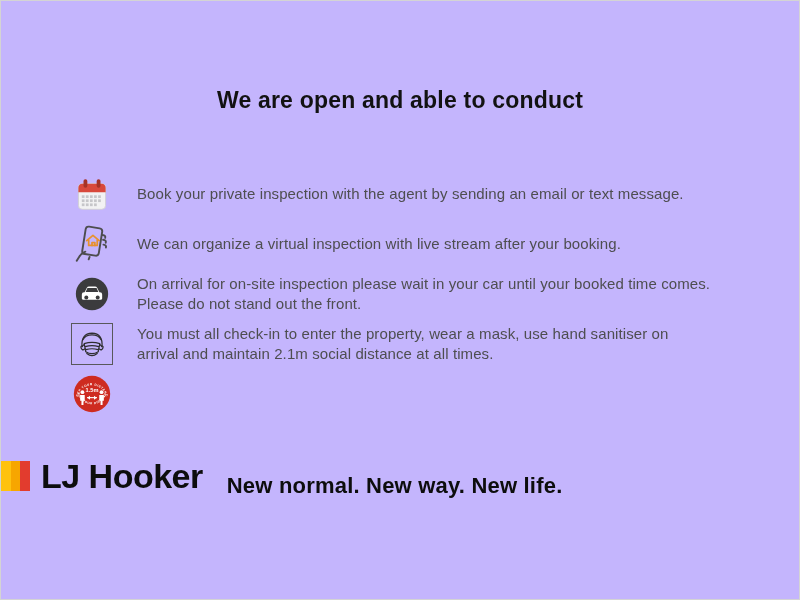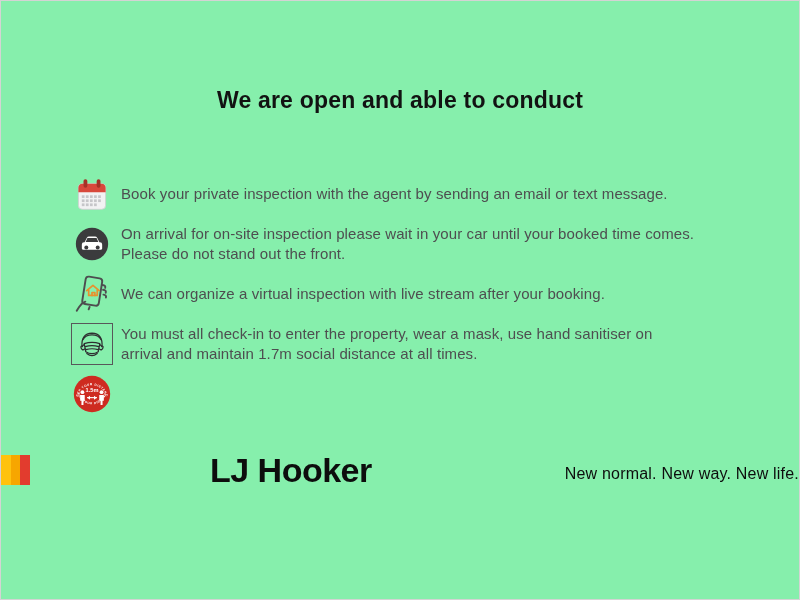--- a/index.html
+++ b/index.html
@@ -2,21 +2,21 @@
 <html><head>
 <meta charset="utf-8">
 <style>
   html, body { margin: 0; padding: 0; background: #ffffff; }
   * { box-sizing: border-box; }
 
   .page {
     position: relative;
     width: 800px;
     height: 600px;
-    background: #86efac;
+    background: #c4b5fd;
     border: 1px solid #d4d4d4;
     font-family: "Liberation Sans", "DejaVu Sans", sans-serif;
     overflow: hidden;
   }
 
   .title {
     position: absolute;
     top: 84px;
     left: 0;
     width: 100%;
@@ -50,35 +50,35 @@
     justify-content: center;
   }
 
   .ic svg { display: block; }
 
   .ic-mask-box {
     border: 1.5px solid #58585a;
   }
 
   .txt {
-    margin-left: 8px;
+    margin-left: 24px;
     font-size: 15px;
     line-height: 20.5px;
     color: #4e4e50;
     white-space: pre-line;
     letter-spacing: 0.1px;
   }
 
   .footer {
     position: absolute;
     left: 0;
     top: 452px;
     width: 100%;
     display: flex;
-    justify-content: space-between;
+    justify-content: flex-start;
     align-items: center;
   }
 
   .logo-mark {
     width: 29px;
     height: 30px;
     display: flex;
     flex: none;
   }
   .stripe { flex: 1; height: 100%; }
@@ -90,23 +90,23 @@
     margin-left: 11px;
     font-size: 34px;
     font-weight: bold;
     color: #0d0d0d;
     letter-spacing: -0.5px;
     line-height: 34px;
   }
 
   .tagline {
     margin-left: 24px;
-    margin-top: 8px;
-    font-size: 16px;
-    font-weight: normal;
+    margin-top: 20px;
+    font-size: 22px;
+    font-weight: bold;
     color: #0d0d0d;
     letter-spacing: 0.2px;
   }
 </style>
 </head>
 <body>
 
 <div class="page">
 
   <div class="title">
@@ -138,67 +138,67 @@
               <rect x="17.6" y="32.1" width="3.2" height="3.2"></rect>
               <rect x="22.4" y="32.1" width="3.2" height="3.2"></rect>
           </g>
         </svg>
       </span>
       <div class="txt">Book your private inspection with the agent by sending an email or text message.</div>
     </div>
 
     <div class="row">
       <span class="ic">
+        <svg width="42" height="42" viewBox="0 0 44 44" aria-hidden="true">
+          <g fill="none" stroke="#4d4d4f" stroke-width="2" stroke-linecap="round" stroke-linejoin="round">
+            <rect x="13.5" y="4.5" width="17.5" height="29" rx="3.2" transform="rotate(9 22 19)"></rect>
+            <path d="M19.5 35.5 l-1 2.5"></path>
+            <path d="M33 12.5 q3.6 0.3 2.8 3.1 M33.6 17.6 q3.6 0.3 2.8 3.1 M34 22.7 q3.4 0.3 2.6 3"></path>
+            <path d="M15 30 q-4 1.5 -6.5 5.5 l-2.5 4"></path>
+          </g>
+          <g fill="none" stroke="#e8912d" stroke-width="1.8" stroke-linecap="round" stroke-linejoin="round">
+            <path d="M16.5 18.5 l6.5-5.5 6.5 5.5"></path>
+            <path d="M18.5 18 v5.5 h9 v-5.5"></path>
+            <path d="M22 23.5 v-3 h3 v3"></path>
+          </g>
+        </svg>
+      </span>
+      <div class="txt">We can organize a virtual inspection with live stream after your booking.</div>
+    </div>
+
+    <div class="row">
+      <span class="ic">
         <svg width="38" height="38" viewBox="0 0 40 40" aria-hidden="true">
           <circle cx="20" cy="20" r="17" fill="#3b3b3d"></circle>
           <path d="M10.5 26 q-1.2 0-1.2-1.2 v-4.3 q0-2.3 2.3-2.3 l0.6 0 2.4-4.8 q0.7-1.4 2.2-1.4 h6.4 q1.5 0 2.2 1.4 l2.4 4.8 0.6 0 q2.3 0 2.3 2.3 v4.3 q0 1.2-1.2 1.2 z" fill="#ffffff"></path>
           <path d="M15.2 13.8 h9.6 l1.9 4 h-13.4 z" fill="#3b3b3d"></path>
           <circle cx="14" cy="23.6" r="2.1" fill="#3b3b3d"></circle>
           <circle cx="26" cy="23.6" r="2.1" fill="#3b3b3d"></circle>
         </svg>
       </span>
       <div class="txt">On arrival for on-site inspection please wait in your car until your booked time comes.
 Please do not stand out the front.</div>
-    </div>
-
-    <div class="row">
-      <span class="ic">
-        <svg width="42" height="42" viewBox="0 0 44 44" aria-hidden="true">
-          <g fill="none" stroke="#4d4d4f" stroke-width="2" stroke-linecap="round" stroke-linejoin="round">
-            <rect x="13.5" y="4.5" width="17.5" height="29" rx="3.2" transform="rotate(9 22 19)"></rect>
-            <path d="M19.5 35.5 l-1 2.5"></path>
-            <path d="M33 12.5 q3.6 0.3 2.8 3.1 M33.6 17.6 q3.6 0.3 2.8 3.1 M34 22.7 q3.4 0.3 2.6 3"></path>
-            <path d="M15 30 q-4 1.5 -6.5 5.5 l-2.5 4"></path>
-          </g>
-          <g fill="none" stroke="#e8912d" stroke-width="1.8" stroke-linecap="round" stroke-linejoin="round">
-            <path d="M16.5 18.5 l6.5-5.5 6.5 5.5"></path>
-            <path d="M18.5 18 v5.5 h9 v-5.5"></path>
-            <path d="M22 23.5 v-3 h3 v3"></path>
-          </g>
-        </svg>
-      </span>
-      <div class="txt">We can organize a virtual inspection with live stream after your booking.</div>
     </div>
 
     <div class="row">
       <span class="ic ic-mask-box">
         <svg width="38" height="38" viewBox="0 0 44 44" aria-hidden="true">
           <g fill="none" stroke="#2e2e30" stroke-width="1.4" stroke-linecap="round" stroke-linejoin="round">
             <path d="M10.5 25 q-1.5-15 11.5-15.5 q13 0.5 11.5 15.5"></path>
             <path d="M11.5 17 q3-5.5 10.5-5.5 q7.5 0 10.5 5.5"></path>
             <path d="M10.5 24 q-2 0.3-1 3 q0.7 1.8 2.3 1.4 M33.5 24 q2 0.3 1 3 q-0.7 1.8-2.3 1.4"></path>
             <path d="M13 21.5 q9-3 18 0 l-1.8 9.5 q-7.2 4.5-14.4 0 z"></path>
             <path d="M14.2 25 q7.8-2.4 15.6 0 M15 28.5 q7-2 14 0"></path>
             <path d="M13 22.5 l-2.5 2.5 M31 22.5 l2.5 2.5 M14 27.5 l-2.5 1.5 M30 27.5 l2.5 1.5"></path>
             <path d="M16 33 q6 5 12 0"></path>
           </g>
         </svg>
       </span>
       <div class="txt">You must all check-in to enter the property, wear a mask, use hand sanitiser on
-arrival and maintain 1.7m social distance at all times.</div>
+arrival and maintain 2.1m social distance at all times.</div>
     </div>
 
     <div class="row">
       <span class="ic">
         <svg width="40" height="40" viewBox="0 0 44 44" aria-hidden="true">
           <defs>
             <path id="arcTop" d="M7 24 a15.5 15.5 0 0 1 30 0"></path>
             <path id="arcBottom" d="M6 21 a16.5 16.5 0 0 0 32 0"></path>
           </defs>
           <circle cx="22" cy="22" r="20" fill="#ce2b20"></circle>

